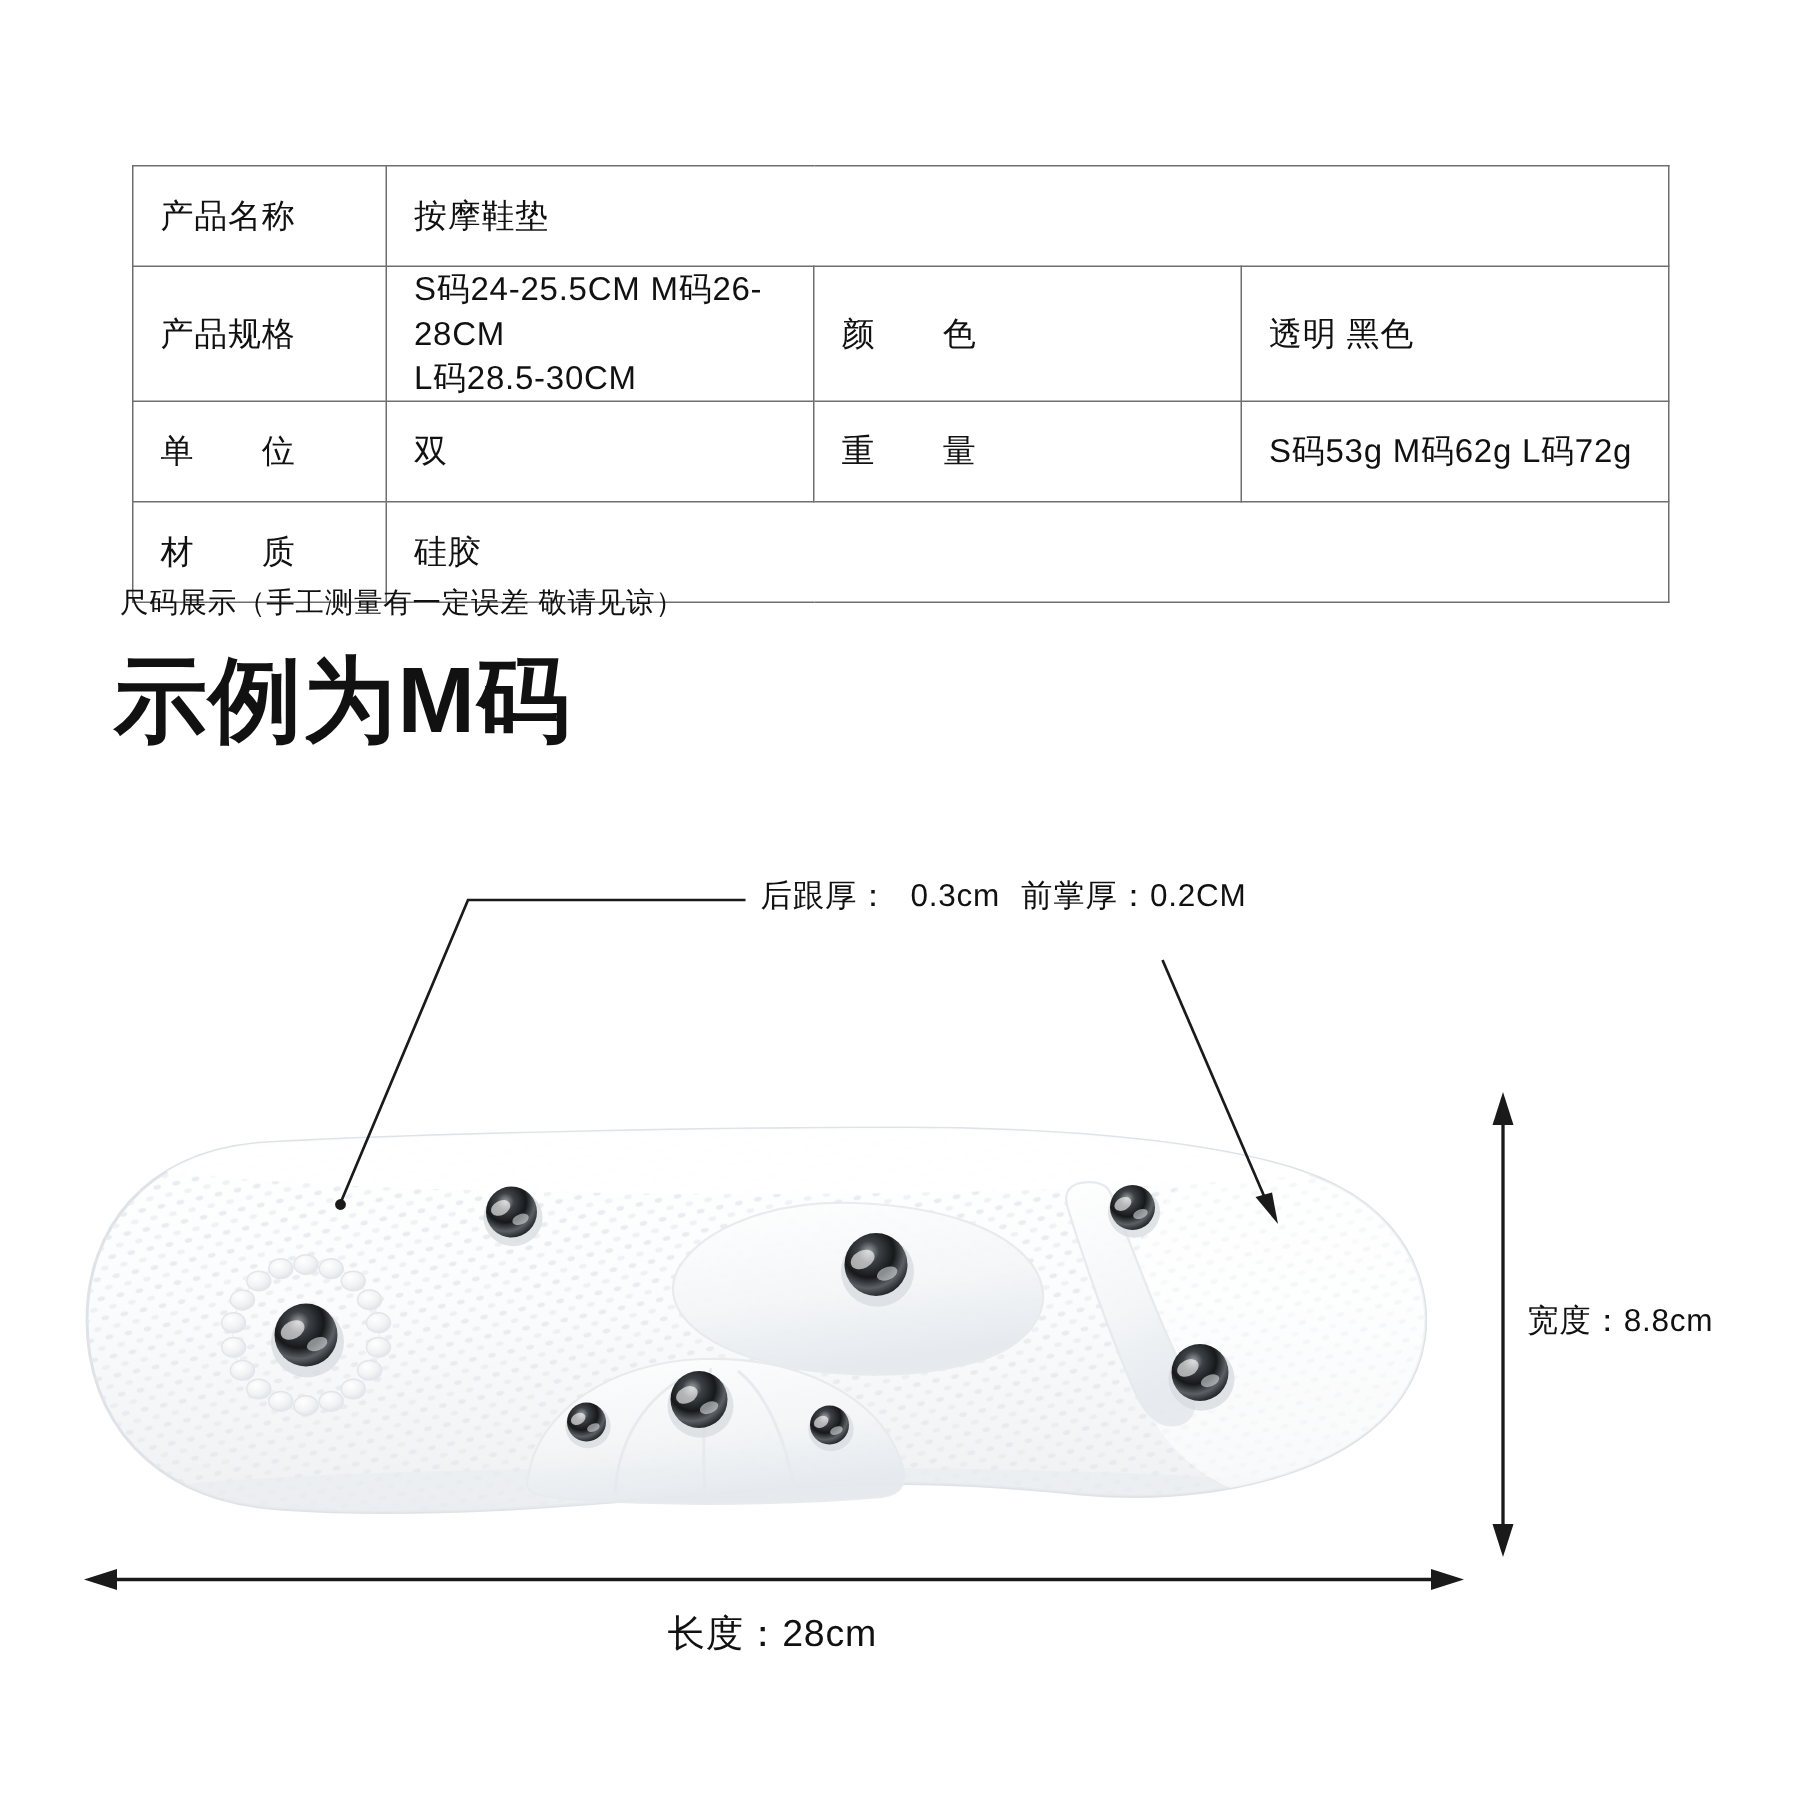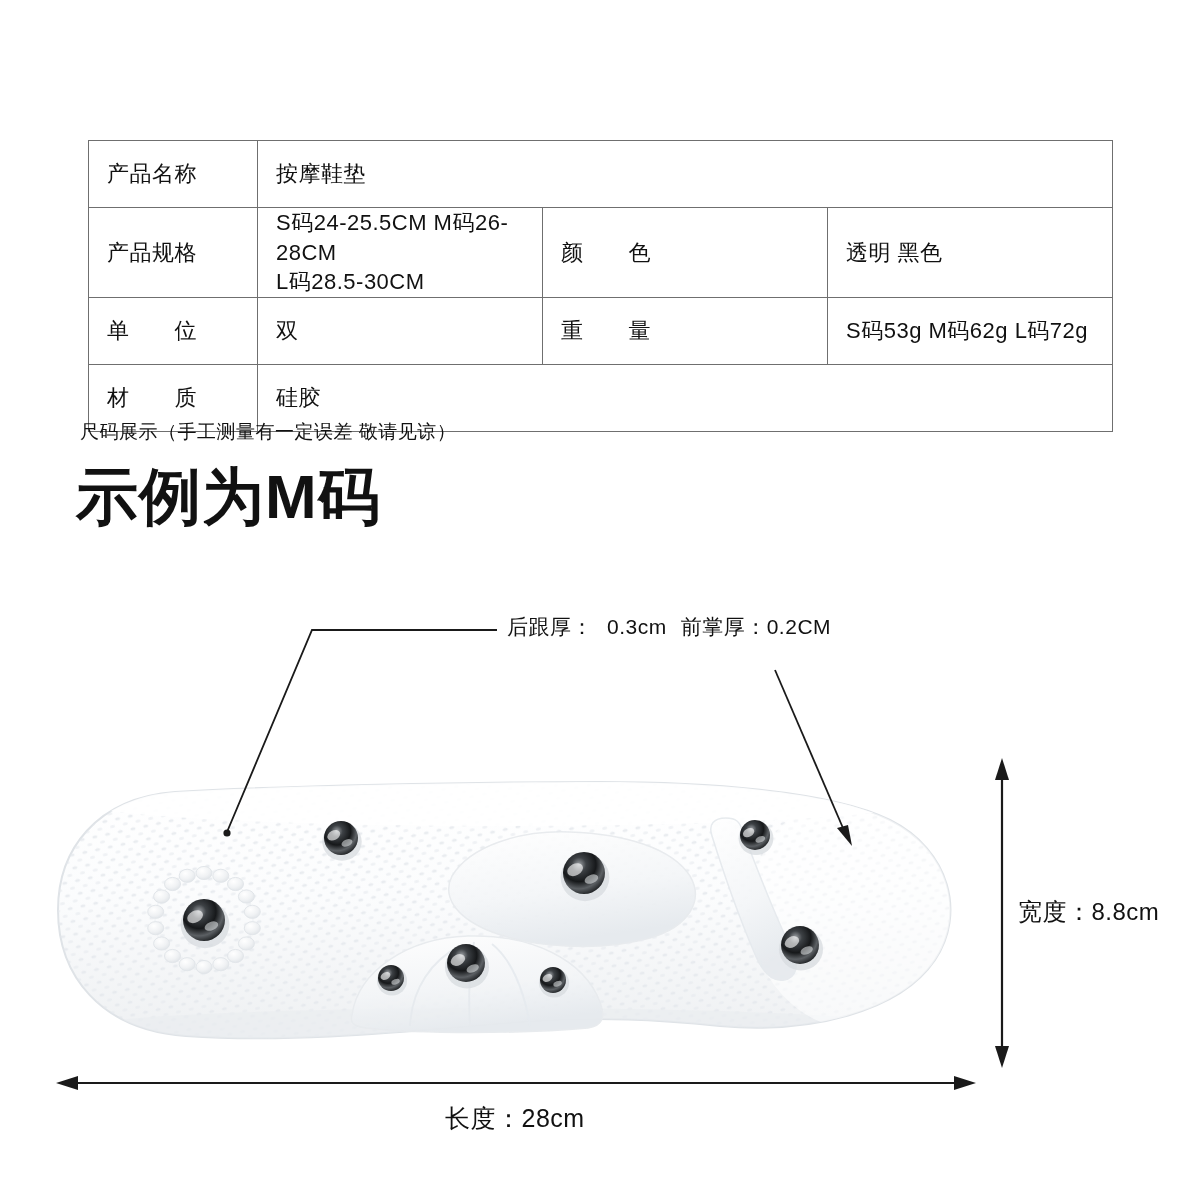--- a/index.html
+++ b/index.html
@@ -5,21 +5,21 @@
 <style>
   html,body{margin:0;padding:0;}
   body{
     width:1200px;height:1200px;
     background:#ffffff;
     font-family:"Liberation Sans","DejaVu Sans",sans-serif;
     color:#111;
     position:relative;
     overflow:hidden;
   }
-  .page{position:relative;width:1200px;height:984px;margin-top:30px;}
+  .page{position:relative;width:1200px;height:984px;}
 
   
   .spec-table{
     position:absolute;
     left:88px;top:110px;
     width:1025px;
     border-collapse:collapse;
     table-layout:fixed;
   }
   .spec-table td{
@@ -63,21 +63,21 @@
     position:absolute;
     left:507px;top:583px;
     font-size:21px;
     white-space:nowrap;
     letter-spacing:.5px;
   }
   .thick-note .gap{display:inline-block;width:14px;}
   .width-note{
     position:absolute;
     left:1018px;top:866px;
-    font-size:24px;
+    font-size:21px;
     white-space:nowrap;
     letter-spacing:.5px;
   }
   .length-note{
     position:absolute;
     left:445px;top:1072px;
     font-size:25px;
     white-space:nowrap;
     letter-spacing:.5px;
   }

